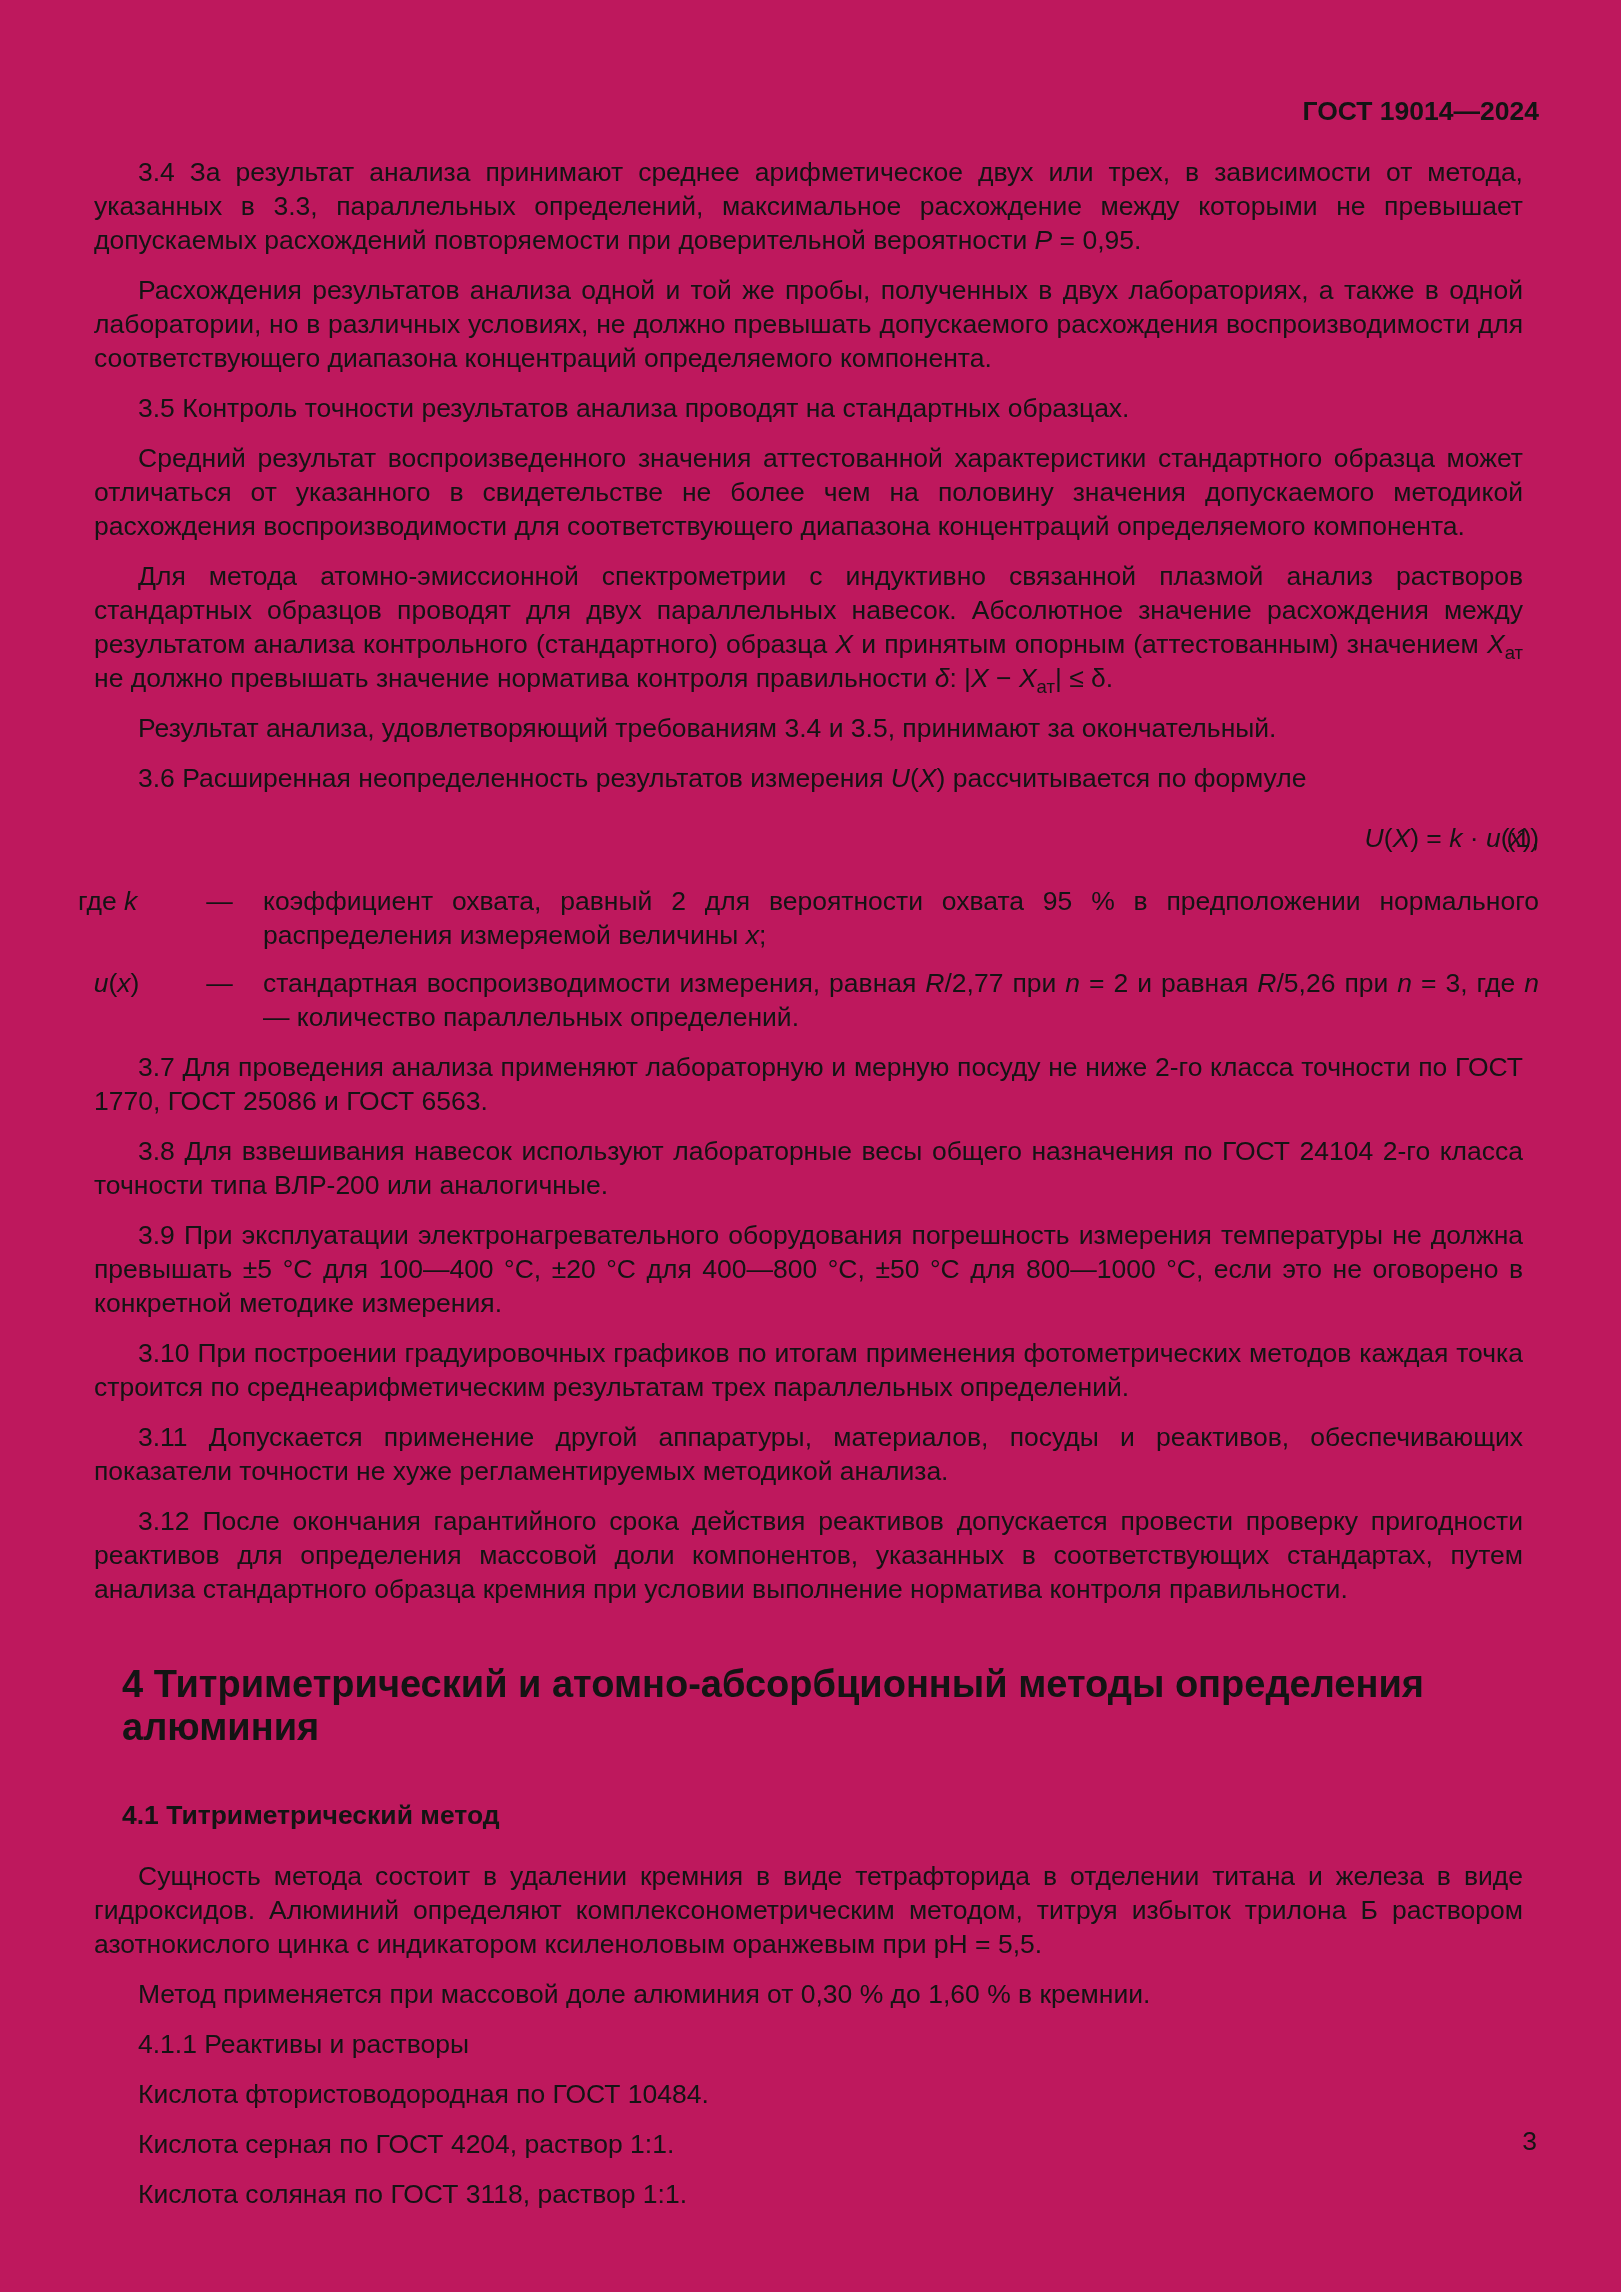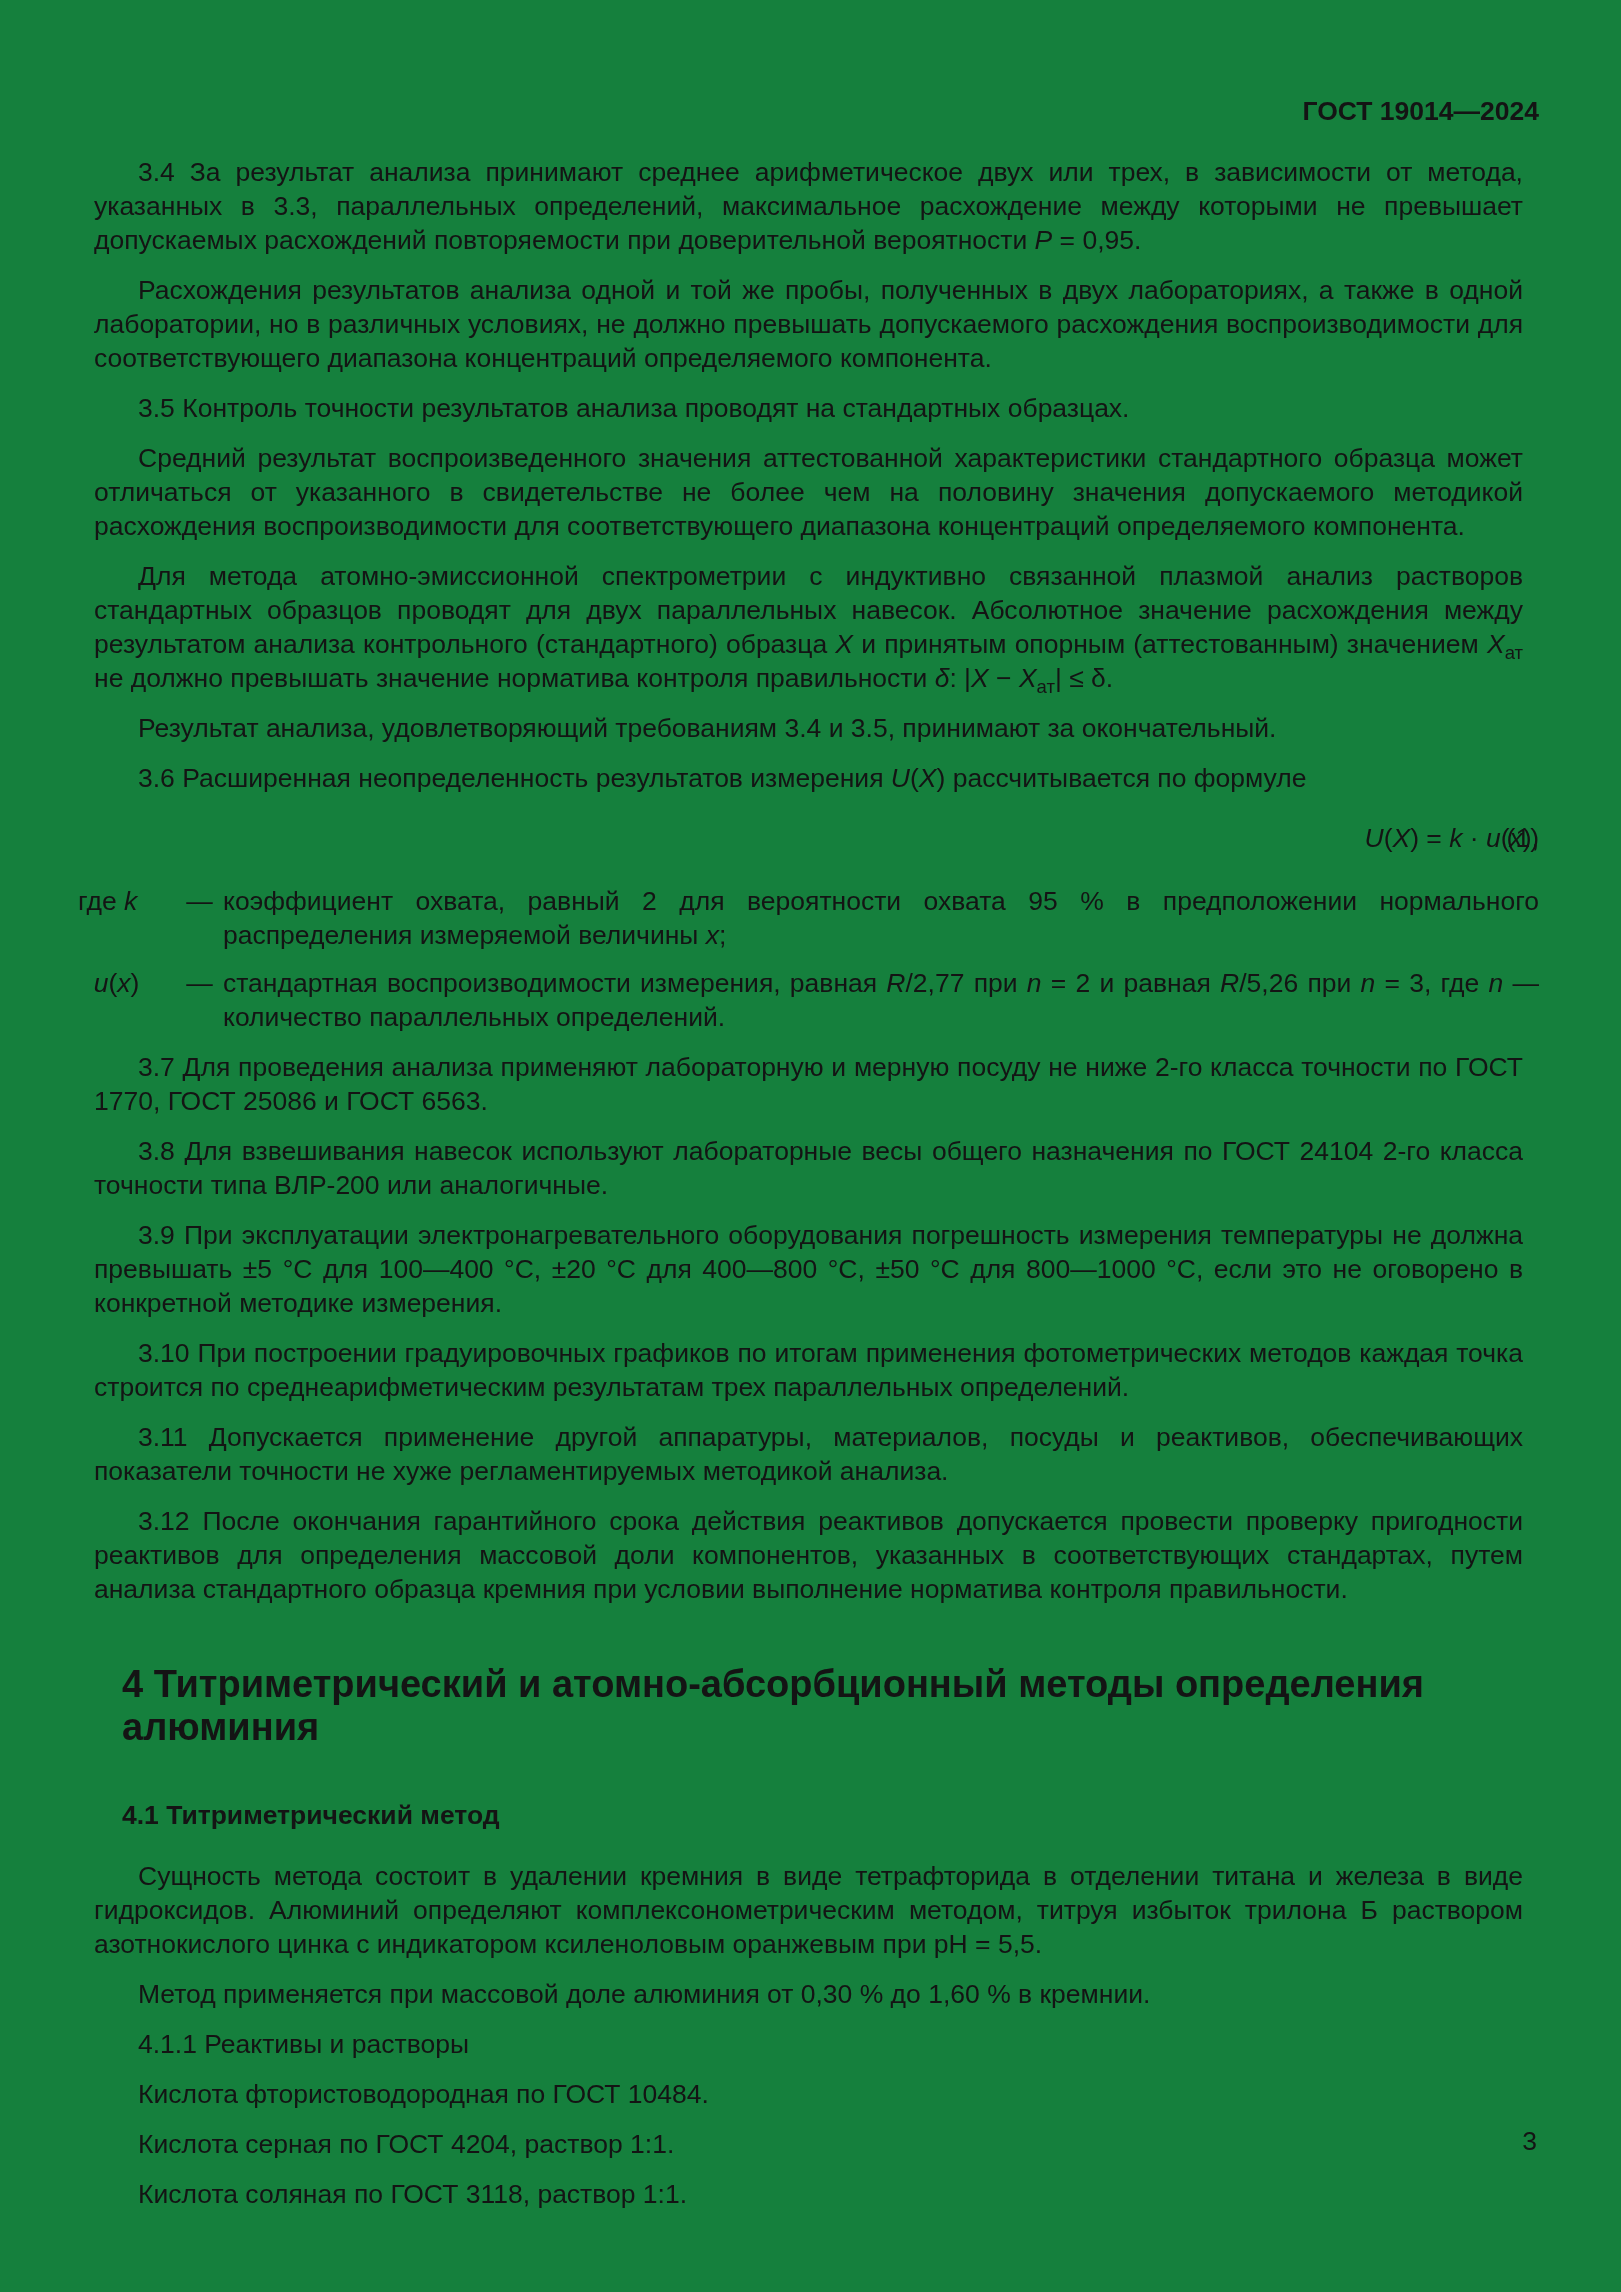--- a/index.html
+++ b/index.html
@@ -1,34 +1,34 @@
 <!DOCTYPE html>
 <html><head>
 <meta charset="utf-8">
 <style>
   * { box-sizing: border-box; }
   html, body { margin: 0; padding: 0; background: #ffffff; }
   .page {
     width: 1621px; height: 2293px; position: relative; overflow: hidden;
-    background: #15803d; color: #141414;
+    background: #be185d; color: #141414;
     font-family: "Liberation Sans", sans-serif;
     font-size: 26.5px; line-height: 34px;
     padding: 94px 82px 0 78px;
   }
   .doc-header { text-align: right; font-weight: bold; margin: 0 0 27.4px 0; }
   .para { margin: 16px; text-indent: 44px; text-align: justify; }
   .para.h3 { font-weight: normal; text-align: left; }
   .h1 {
     font-weight: bold; font-size: 38px; line-height: 43px;
     padding-left: 44px; margin: 57px 0 41px 0;
   }
   .h2 { font-weight: bold; padding-left: 44px; margin: 49px 0 27.4px 0; }
   .formula-row { position: relative; text-align: right; margin: 25.5px 0 29px 0; }
   .formula-num { position: absolute; right: 0; top: 0; }
-  .definition { display: grid; grid-template-columns: 98px 47px 1fr; margin: 0 0 13.7px 0; }
+  .definition { display: grid; grid-template-columns: 98px 47px 1fr; margin: 0 0 13.7px 0; gap: 20px; }
   .definition.def-indent .def-term { padding-left: 15.7px; }
   .def-dash { text-align: center; }
   .def-text { text-align: justify; }
   .it { font-style: italic; }
   sub { font-size: 0.7em; line-height: 0; }
   .page-number { position: absolute; right: 84px; bottom: 135px; }
 </style>
 </head>
 <body>
 

